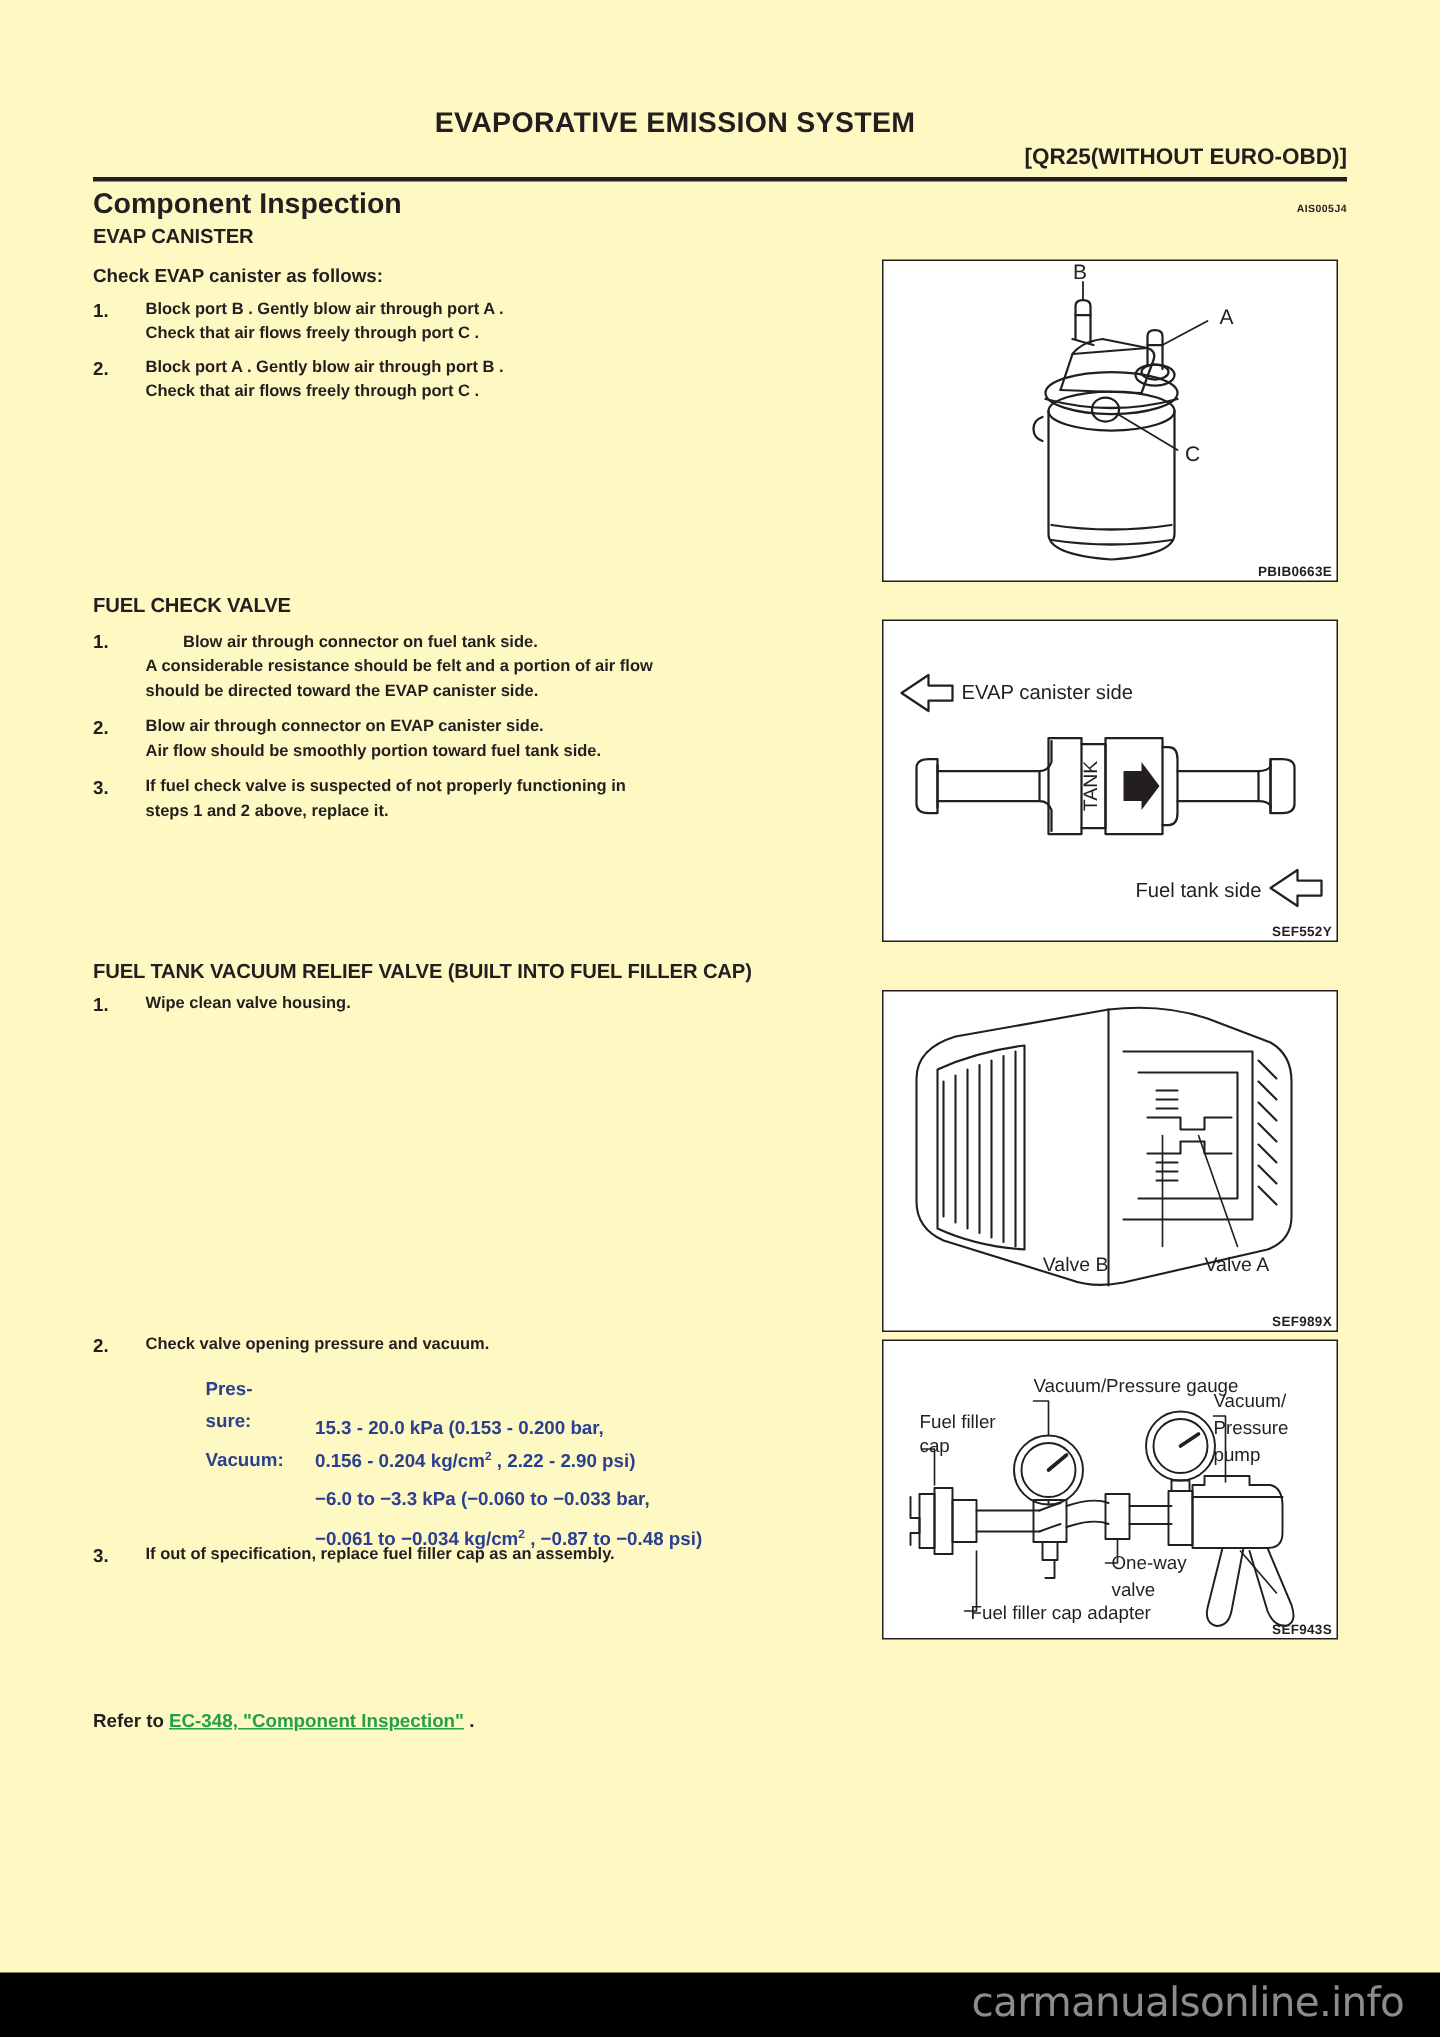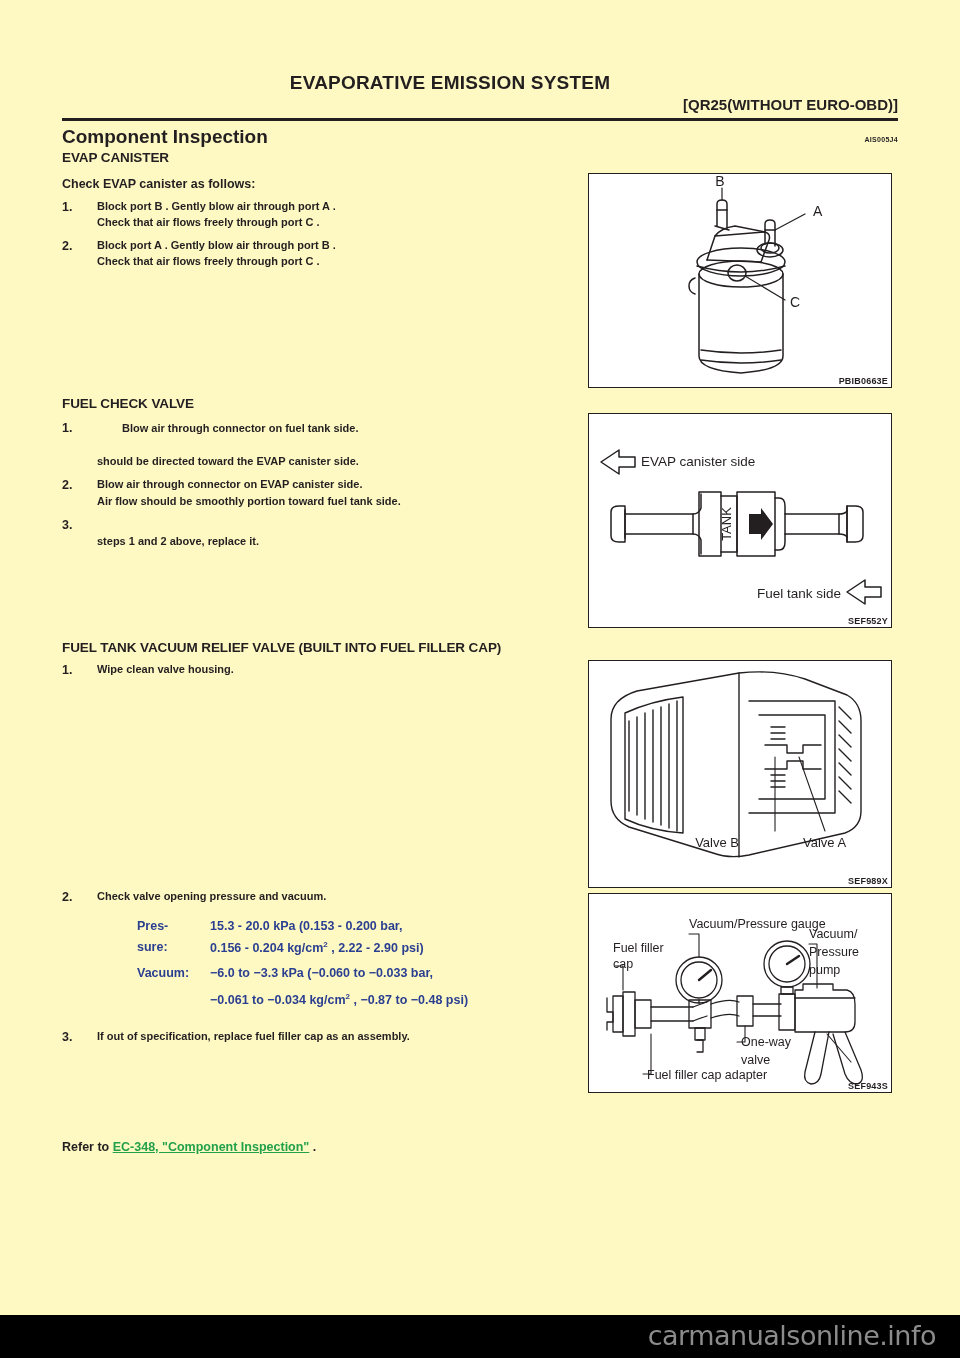--- a/index.html
+++ b/index.html
@@ -72,20 +72,21 @@
 
   
   .spec-label {
     position: absolute; left: 137px;
     font-size: 12.5px; font-weight: bold; color: #2b3f91;
   }
   .spec-val {
     position: absolute; left: 210px;
     font-size: 12.5px; font-weight: bold; color: #2b3f91;
     white-space: nowrap;
+    margin-top: 26px;
   }
   .spec-val sup { font-size: 8px; }
 
   
   .link {
     color: #22a04a; text-decoration: underline;
   }
 
   
   .fig {
@@ -176,27 +177,29 @@
       <text x="224" y="42" font-family="Liberation Sans, sans-serif" font-size="14" fill="#231f20">A</text>
       <text x="201" y="133" font-family="Liberation Sans, sans-serif" font-size="14" fill="#231f20">C</text>
     </svg>
     <div class="fig-id">PBIB0663E</div>
   </div>
 
   <div class="h2" style="top:396px;">FUEL CHECK VALVE</div>
 
   <div class="num" style="top:421px;">1.</div>
   <div class="step-txt" style="top:422px;padding-left:25px;">Blow air through connector on fuel tank side.</div>
+  <div class="step-txt just wide" style="top:438px;">A considerable resistance should be felt and a portion of air flow</div>
   <div class="step-txt" style="top:455px;">should be directed toward the EVAP canister side.</div>
 
   <div class="num" style="top:478px;">2.</div>
   <div class="step-txt" style="top:478px;">Blow air through connector on EVAP canister side.</div>
   <div class="step-txt" style="top:495px;">Air flow should be smoothly portion toward fuel tank side.</div>
 
   <div class="num" style="top:518px;">3.</div>
+  <div class="step-txt just wide" style="top:518px;">If fuel check valve is suspected of not properly functioning in</div>
   <div class="step-txt" style="top:535px;">steps 1 and 2 above, replace it.</div>
 
   <div class="fig" style="left:588px; top:413px; width:304px; height:215px;">
     <svg width="302" height="213" viewBox="0 0 302 213">
       <g fill="none" stroke="#231f20" stroke-width="1.5" stroke-linejoin="round" stroke-linecap="round">
 
         <path d="M22 98 L22 122 Q22 128 30 128 L36 128 L36 92 L30 92 Q22 92 22 98 Z"></path>
         <path d="M36 96 L36 124"></path>
         <path d="M36 100 L104 100 L104 120 L36 120"></path>
         <path d="M104 100 Q110 100 112 94 L112 80"></path>

